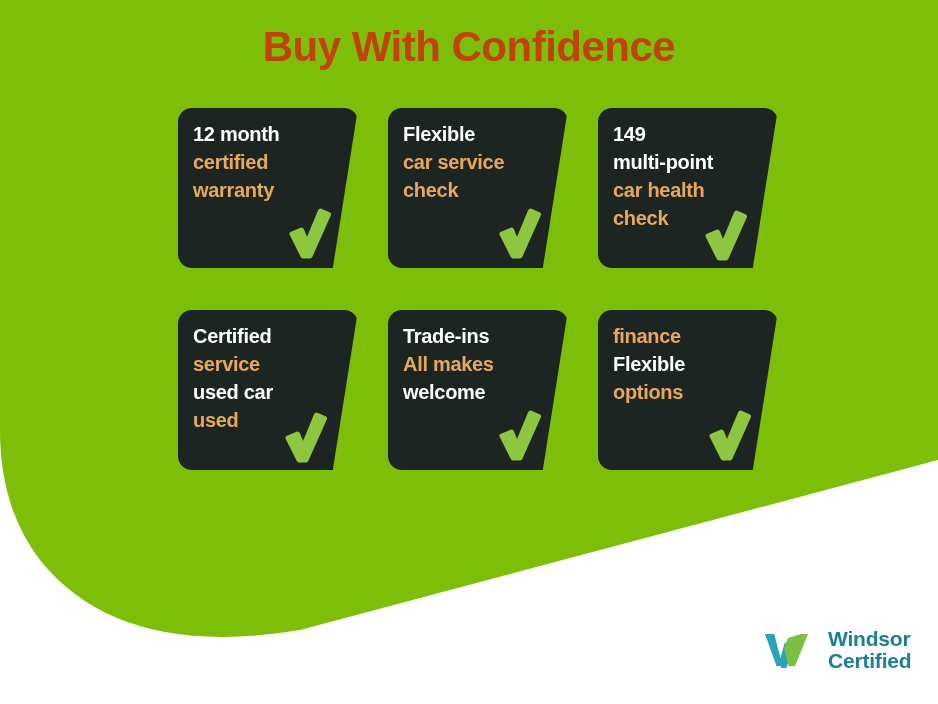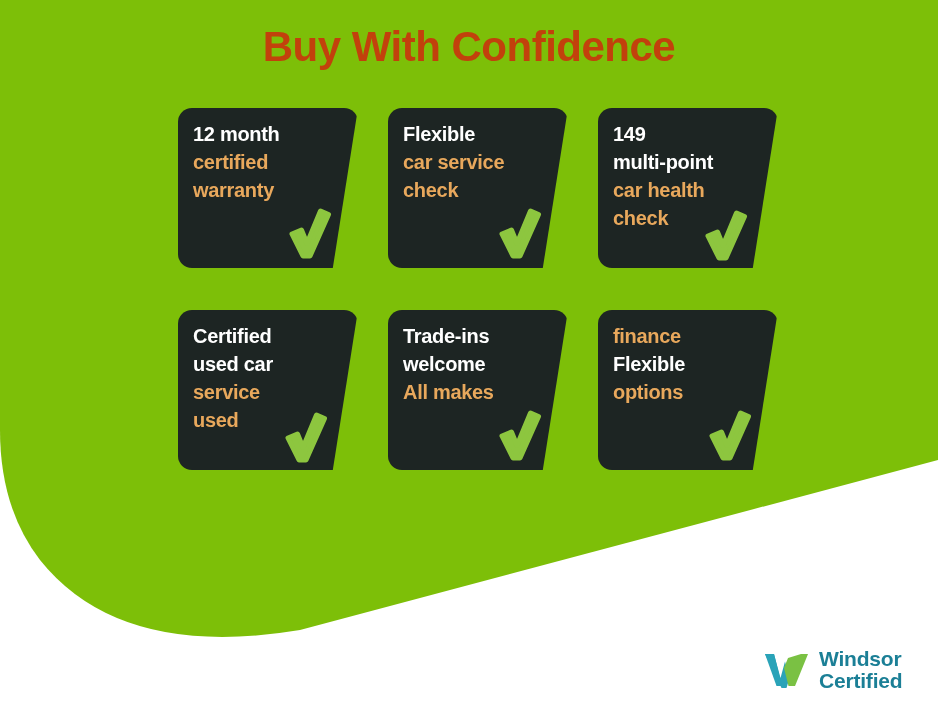--- a/index.html
+++ b/index.html
@@ -103,24 +103,24 @@
     position: absolute;
     width: 46px;
     height: 54px;
   }
   .tick svg { display: block; width: 100%; height: 100%; }
 
   
   .logo {
     position: absolute;
     left: 762px;
-    top: 648px;
+    top: 628px;
     display: flex;
     align-items: center;
-    gap: 9px;
+    gap: 18px;
   }
   .logo-mark { width: 48px; height: 44px; flex: none; }
   .logo-mark svg { display: block; width: 100%; height: 100%; }
   .logo-words {
     color: #1b7f96;
     font-size: 21px;
     font-weight: bold;
     line-height: 22px;
     letter-spacing: -0.2px;
   }
@@ -171,35 +171,35 @@
             <svg viewBox="0 0 46 54" xmlns="http://www.w3.org/2000/svg">
               <path d="M6 28 L15.5 24 L21 37.5 L34.5 5 L42.5 8.5 L24 50 L17 50 Z" fill="#8DC63F" stroke="#8DC63F" stroke-width="5" stroke-linejoin="round" stroke-linecap="round"></path>
             </svg>
           </span>
         </div>
       </div>
     <div class="card-row">
         <div class="card">
           <div class="card-text">
             <div class="card-line line-white">Certified</div>
+            <div class="card-line line-amber">service</div>
             <div class="card-line line-white">used car</div>
-            <div class="card-line line-amber">service</div>
             <div class="card-line line-amber">used</div>
           </div>
           <span class="tick" style="right: 30px; bottom: 6px;">
             <svg viewBox="0 0 46 54" xmlns="http://www.w3.org/2000/svg">
               <path d="M6 28 L15.5 24 L21 37.5 L34.5 5 L42.5 8.5 L24 50 L17 50 Z" fill="#8DC63F" stroke="#8DC63F" stroke-width="5" stroke-linejoin="round" stroke-linecap="round"></path>
             </svg>
           </span>
         </div>
         <div class="card">
           <div class="card-text">
             <div class="card-line line-white">Trade-ins</div>
+            <div class="card-line line-amber">All makes</div>
             <div class="card-line line-white">welcome</div>
-            <div class="card-line line-amber">All makes</div>
           </div>
           <span class="tick" style="right: 26px; bottom: 8px;">
             <svg viewBox="0 0 46 54" xmlns="http://www.w3.org/2000/svg">
               <path d="M6 28 L15.5 24 L21 37.5 L34.5 5 L42.5 8.5 L24 50 L17 50 Z" fill="#8DC63F" stroke="#8DC63F" stroke-width="5" stroke-linejoin="round" stroke-linecap="round"></path>
             </svg>
           </span>
         </div>
         <div class="card">
           <div class="card-text">
             <div class="card-line line-amber">finance</div>

